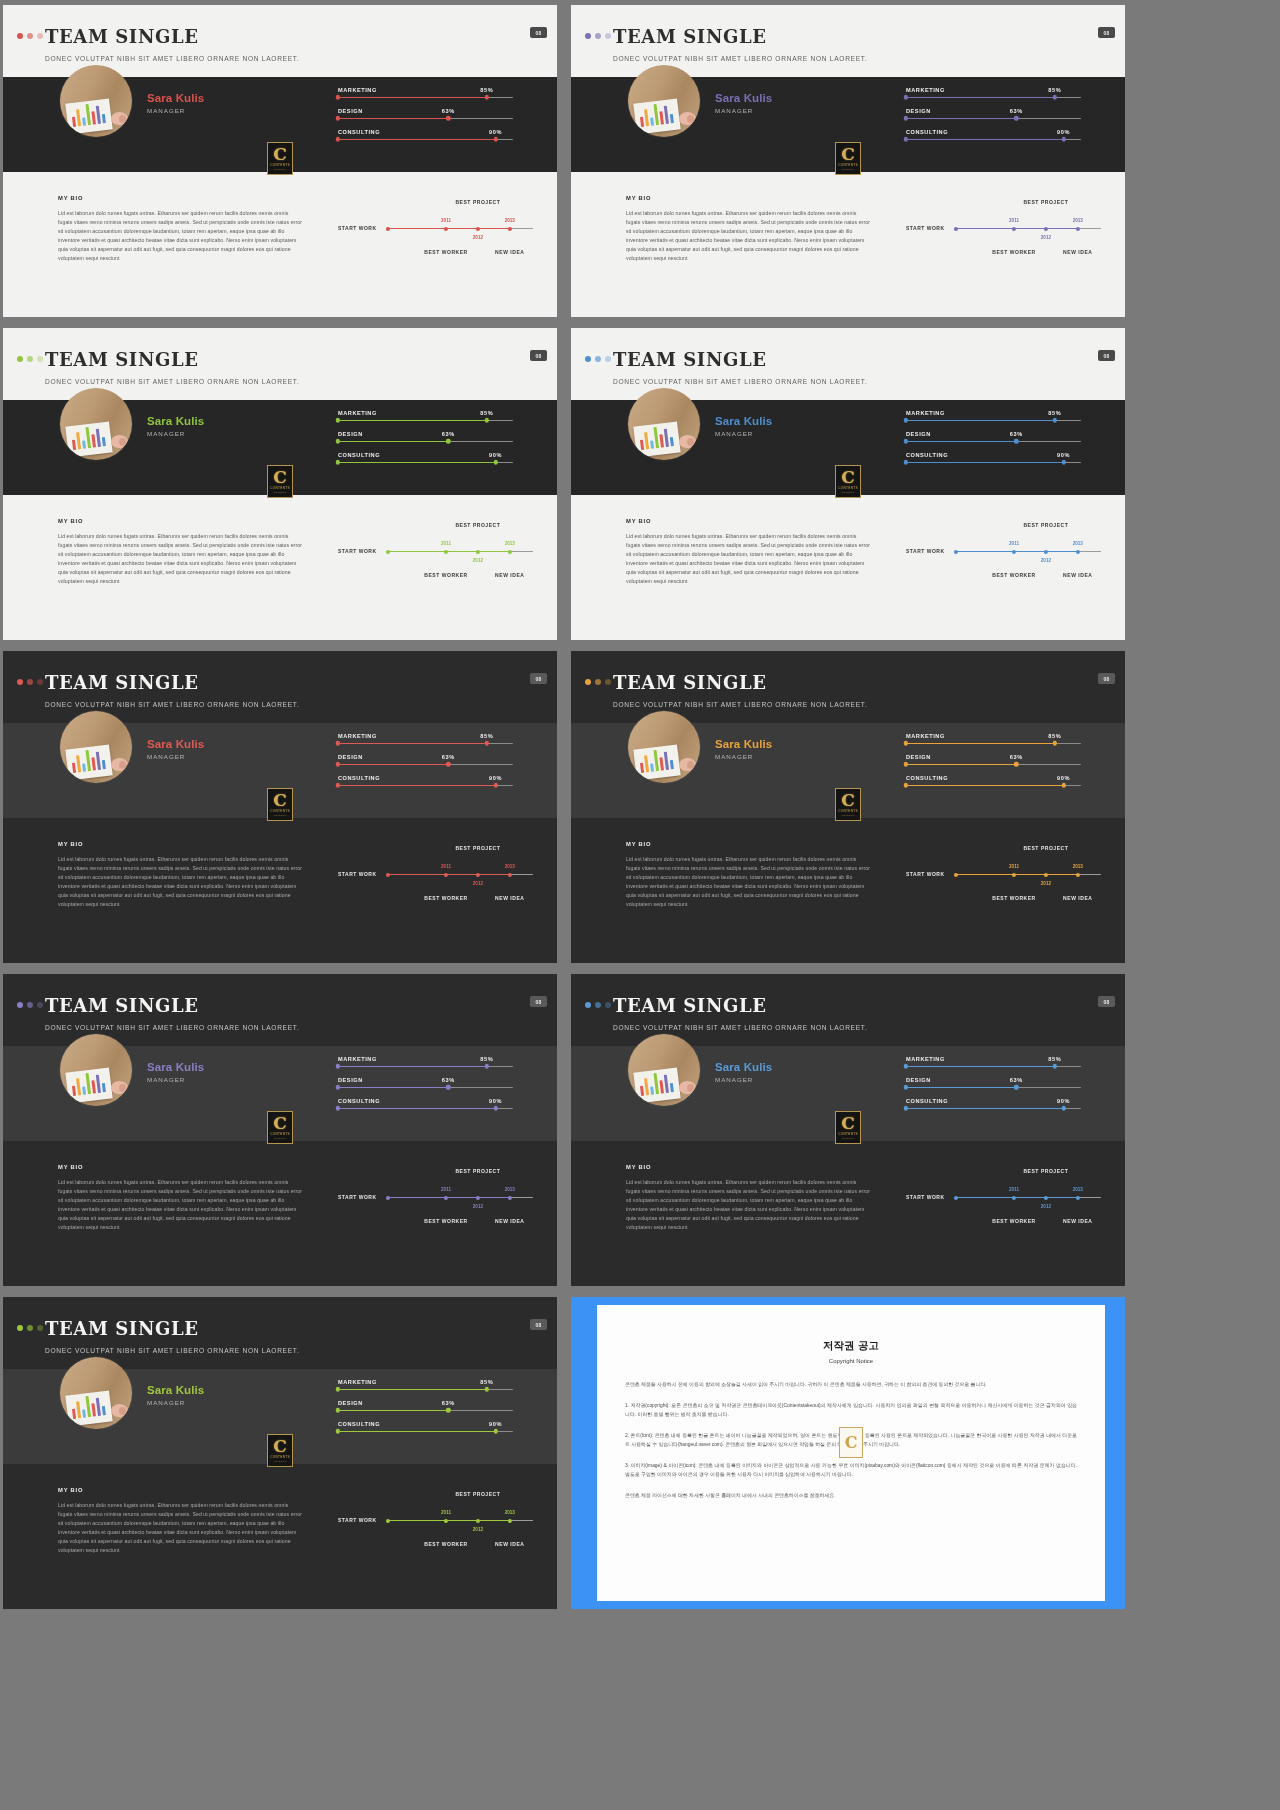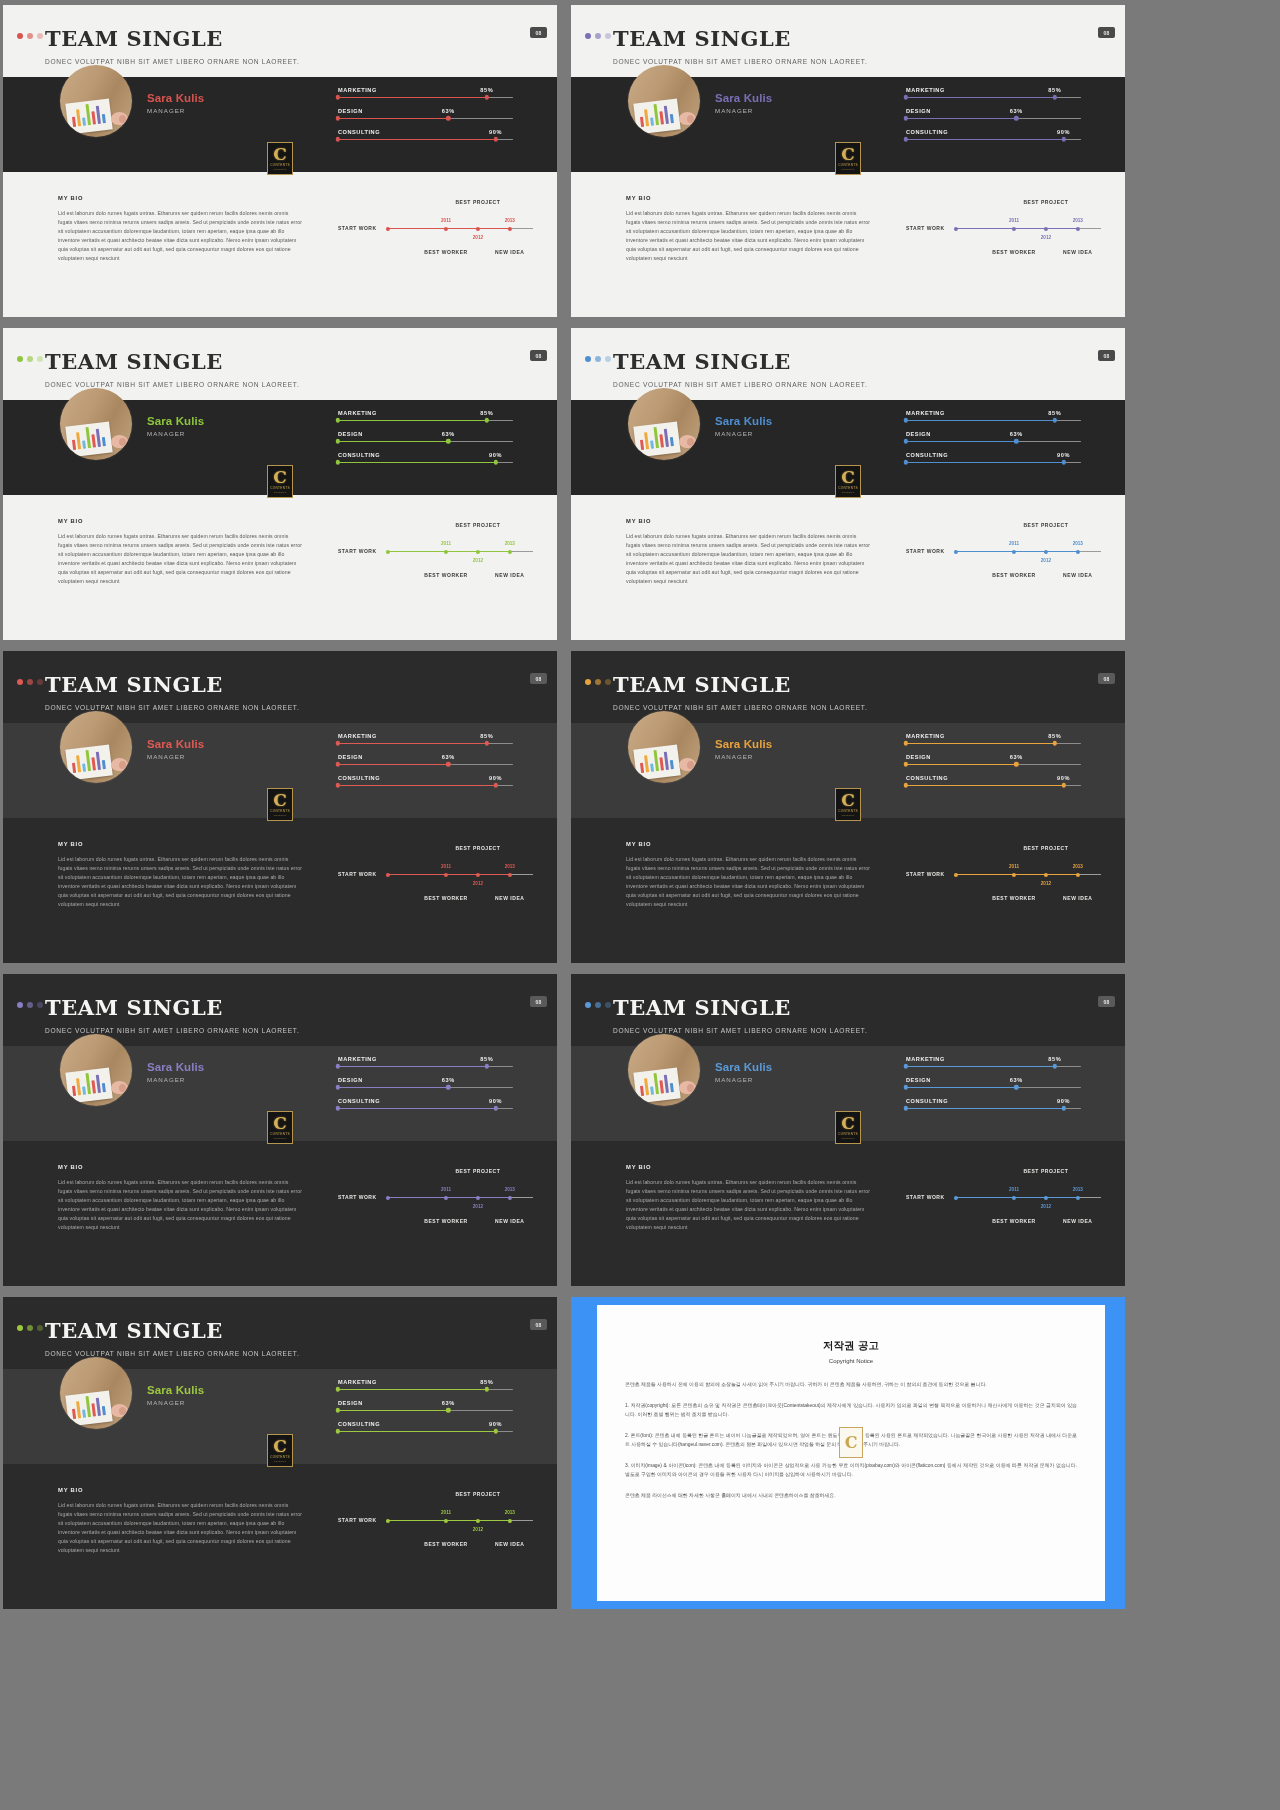--- a/index.html
+++ b/index.html
@@ -24,21 +24,21 @@
   
   .hdr { position:relative; height:72px; padding:16px 0 0 22px; }
   .theme-light .hdr { background:#f2f2f0; }
   .theme-dark  .hdr { background:#2b2b2b; }
   .dots { display:flex; gap:4px; position:absolute; left:14px; top:28px; }
   .dots i { width:6px; height:6px; border-radius:50%; display:block; }
   .dots i:nth-child(2) { opacity:.62; }
   .dots i:nth-child(3) { opacity:.34; }
   .title {
     font-family:"DejaVu Serif", serif;
-    font-size:21px; font-weight:700; letter-spacing:.6px;
+    font-size:18px; font-weight:700; letter-spacing:.6px;
     line-height:1; margin:7px 0 0 20px;
   }
   .theme-light .title { color:#2e2e2e; }
   .theme-dark  .title { color:#f4f4f2; }
   .subtitle {
     font-size:6.6px; letter-spacing:.72px; margin:9px 0 0 20px;
     text-transform:uppercase;
   }
   .theme-light .subtitle { color:#5d5d5d; }
   .theme-dark  .subtitle { color:#c9c9c7; }

